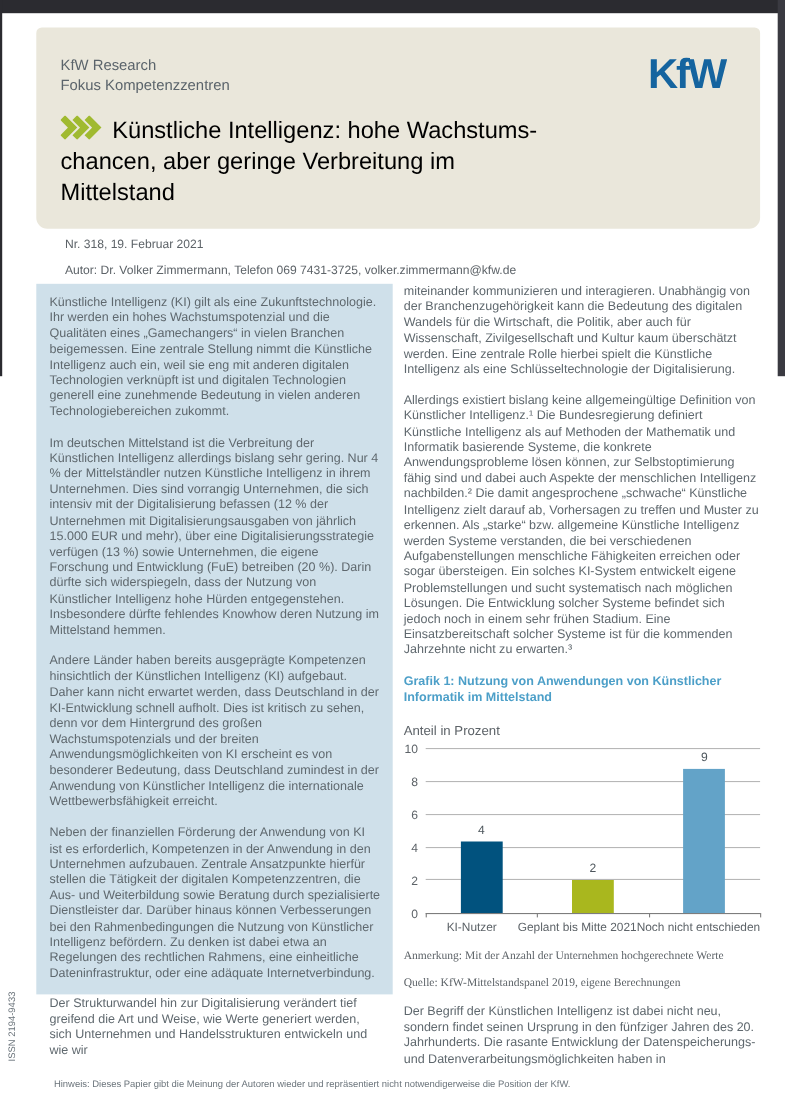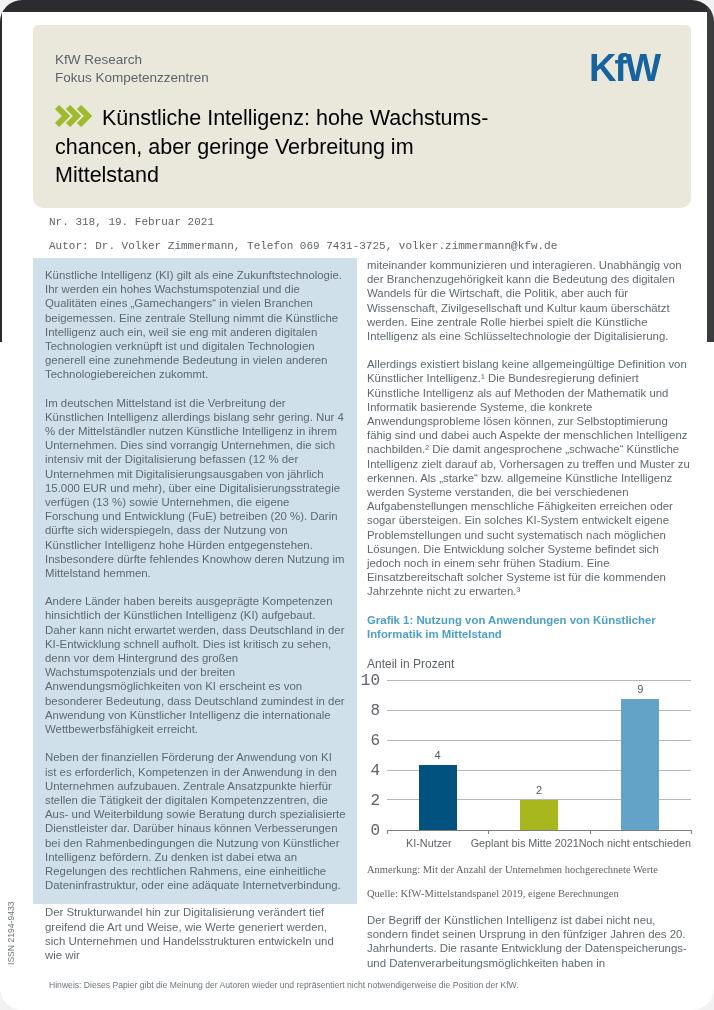--- a/index.html
+++ b/index.html
@@ -2,60 +2,59 @@
 <html lang="de"><head>
 <meta charset="utf-8">
 <style>
   * { margin:0; padding:0; box-sizing:border-box; }
   html,body { background:#f2f2f2; }
   .page {
     position:relative; width:714px; height:1010px; margin:0 auto;
     background:#ffffff; overflow:hidden;
     font-family:"Liberation Sans","DejaVu Sans",sans-serif;
     color:#5f686e;
-    border-radius:22px;
   }
   
   .edge-top   { position:absolute; top:0; left:0; width:714px; height:12px; background:#2b2b30; }
   .edge-right { position:absolute; top:0; right:0; width:7px; height:342px; background:#3a3a41; }
   .edge-left  { position:absolute; top:0; left:0; width:2px; height:342px; background:#2b2b30; }
 
   
   .header-box {
     position:absolute; left:33px; top:25px; width:658px; height:183px;
     background:#eae7db; border-radius:5px 5px 10px 10px; padding:26px 30px 0 22px;
   }
   .masthead { font-size:13.5px; line-height:18px; color:#5b646b; }
   .logo {
     position:absolute; top:22px; right:32px;
     font-size:38px; font-weight:800; letter-spacing:-2px; color:#15649f;
   }
   .doc-title { margin-top:17px; font-size:21.5px; font-weight:400; line-height:28.5px; color:#000000; }
   .doc-title .chevrons { display:inline-block; vertical-align:-2px; margin-right:9px; }
   .doc-title .title-text { white-space:pre-line; }
 
-  .meta-block { position:absolute; left:49px; top:216px; width:600px;font-family:Liberation Mono, monospace; }
+  .meta-block { position:absolute; left:59px; top:216px; width:600px; }
   .meta-line { font-size:11px; color:#5d6368; }
   .meta-line + .meta-line { margin-top:12px; }
 
   
   .columns { position:absolute; left:33px; top:258px; width:658px; display:flex; gap:10px; }
   .col { flex:1; min-width:0; font-size:11.4px; line-height:14.2px; color:#5f686e; }
   .col p + p { margin-top:14px; }
 
   .summary-box { background:#cfe0ea; padding:10px 11px 12px 12px; }
   .col-left > p.after-box { margin-top:1px; padding:0 11px 0 12px; }
 
   
   .chart-heading { margin-top:14px; font-size:11.4px; line-height:14.2px; font-weight:700; color:#4c9fc8; }
   .chart-unit { margin-top:16px; font-size:12px; color:#5d6368; }
   .chart-wrap { margin-top:10px; }
   .chart-row { display:flex; }
   .chart-y { position:relative; width:20px; height:150px; flex:none; }
-  .ytick { position:absolute; right:7px; transform:translateY(50%); font-size:16px; color:#5d6368;font-family:Liberation Mono, monospace; }
+  .ytick { position:absolute; right:7px; transform:translateY(50%); font-size:11px; color:#5d6368; }
   .chart-plot { position:relative; flex:1; height:150px; border-bottom:1px solid #7d7d7d; }
   .gridline { position:absolute; left:0; right:0; height:1px; background:#b7b7b7; }
   .chart-bars { position:absolute; left:0; right:0; top:0; bottom:0; display:flex; }
   .bar-cell { flex:1; display:flex; flex-direction:column; justify-content:flex-end; align-items:center; }
   .bar-value { font-size:11px; color:#4d565c; margin-bottom:3px; }
   .bar { width:38px; }
   .xtick { position:absolute; top:100%; width:1px; height:4px; background:#7d7d7d; }
   .chart-x { display:flex; margin-left:20px;justify-content:center; }
   .xlabel { flex:1; text-align:center; font-size:10.8px; color:#5d6368; padding-top:5px; white-space:nowrap; }
   .chart-note { margin-top:13px; font-size:10.5px; color:#5d6368;font-family:Liberation Serif, serif; }

